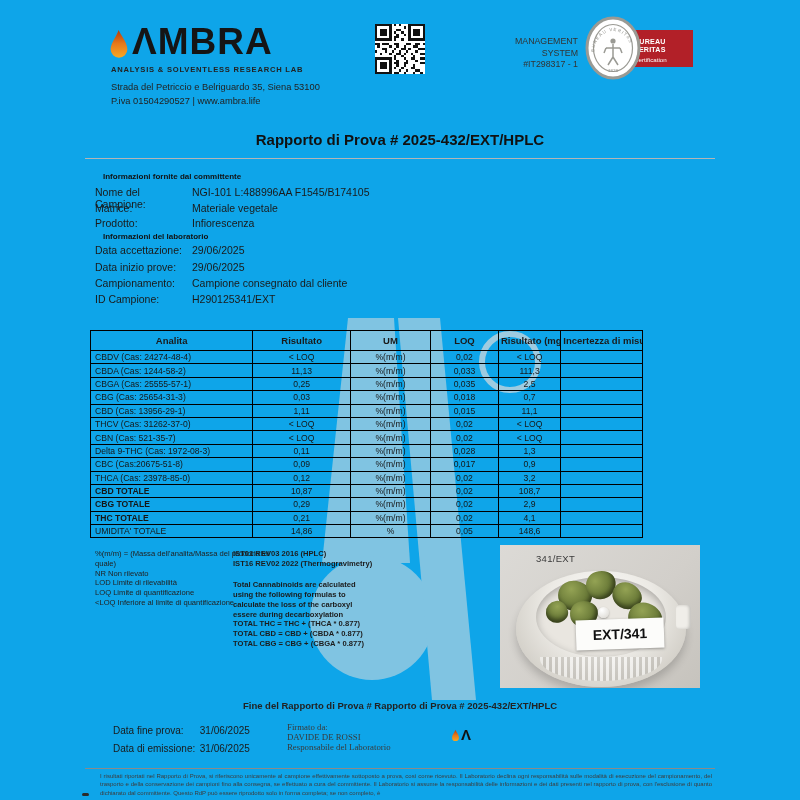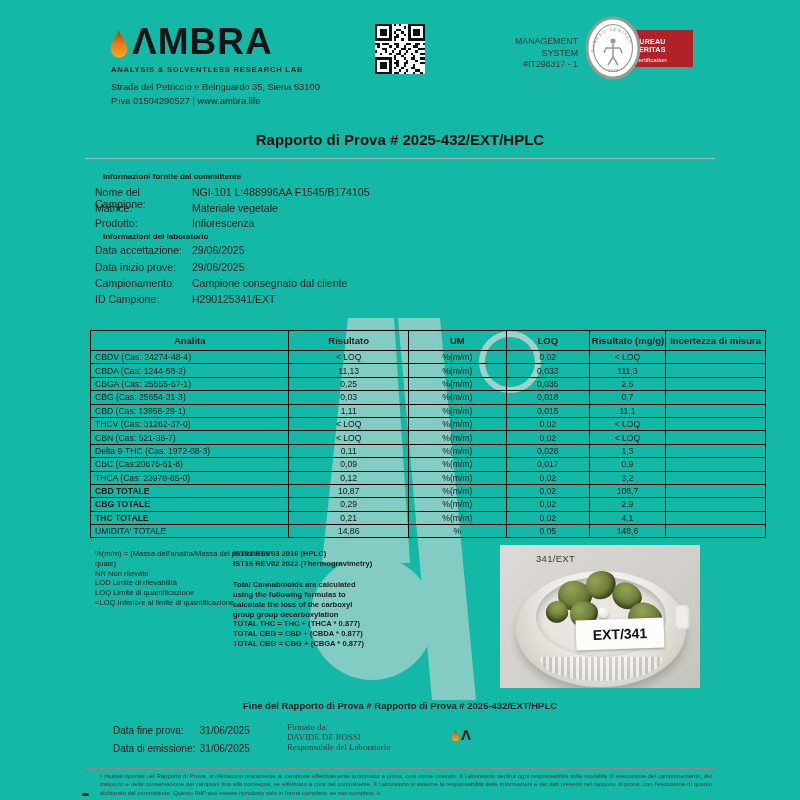--- a/index.html
+++ b/index.html
@@ -1,16 +1,16 @@
 <!DOCTYPE html>
 <html><head>
 <meta charset="utf-8">
 <style>
   html,body{margin:0;padding:0;background:#fff;}
-  .page{position:relative;width:800px;height:800px;background:#14b8a6;overflow:hidden;
+  .page{position:relative;width:800px;height:800px;background:#0ea5e9;overflow:hidden;
         font-family:"Liberation Sans",sans-serif;color:#1a1a1a;}
   
   .logo{position:absolute;left:108px;top:24px;display:flex;align-items:flex-start;}
   .logo svg{margin-top:4px;}
   .logo-text{font-size:37px;font-weight:bold;line-height:36px;letter-spacing:1px;color:#151515;margin-left:2px;}
   .tagline{position:absolute;left:111px;top:65px;font-size:7.6px;font-weight:bold;letter-spacing:0.78px;color:#222;}
   .address{position:absolute;left:111px;top:80px;font-size:9.3px;line-height:14px;color:#222;}
   .qr{position:absolute;left:374px;top:24px;width:52px;height:50px;}
   .mgmt{position:absolute;left:466px;top:36px;width:112px;text-align:right;font-size:8.8px;line-height:11.5px;color:#333;}
   .bv-banner{position:absolute;left:601px;top:30px;width:92px;height:37px;background:#b22028;z-index:1;}
@@ -21,21 +21,21 @@
   
   .report-title{position:absolute;left:0;top:131px;width:100%;text-align:center;
                 font-size:15px;font-weight:bold;color:#111;}
   .hr1{position:absolute;left:85px;top:158px;width:630px;height:1px;background:#b5b5b5;}
   
   .info{position:absolute;left:95px;top:170px;width:520px;font-size:10.5px;}
   .info .sec{position:absolute;left:0;font-size:8px;font-weight:bold;color:#111;margin-left:8px;}
   .info .row{position:absolute;left:0;display:flex;}
   .info .lbl{display:inline-block;width:97px;flex:none;}
   
-  .results{position:absolute;left:90px;top:330px;width:676px;border-collapse:collapse;table-layout:fixed;border-radius:7px;}
+  .results{position:absolute;left:90px;top:330px;width:553px;border-collapse:collapse;table-layout:fixed;border-radius:7px;}
   .results th,.results td{border:1px solid #000;background:transparent;overflow:hidden;white-space:nowrap;}
   .results th{height:19px;font-size:9.5px;font-weight:bold;padding:0 2px;text-align:center;}
   .results td{height:12.4px;font-size:8.6px;padding:0 4px;text-align:center;color:#161616;}
   .results td:first-child{text-align:left;}
   .results tr.total td:first-child{font-weight:bold;}
   
   .notes-l{position:absolute;left:95px;top:549px;width:176px;font-size:7.6px;line-height:9.8px;color:#222;}
   .notes-r{position:absolute;left:233px;top:549px;width:210px;font-size:7.6px;font-weight:bold;line-height:9.9px;color:#1c1c1c;}
   .notes-r .gap{height:11px;}
   
@@ -391,21 +391,21 @@
     <div>LOQ Limite di quantificazione</div>
     <div>&lt;LOQ Inferiore al limite di quantificazione</div>
   </div>
   <div class="notes-r">
     <div>IST01 REV03 2016 (HPLC)</div>
     <div>IST16 REV02 2022 (Thermogravimetry)</div>
     <div class="gap"></div>
     <div>Total Cannabinoids are calculated</div>
     <div>using the following formulas to</div>
     <div>calculate the loss of the carboxyl</div>
-    <div>group group decarboxylation</div>
+    <div>essere during decarboxylation</div>
     <div>TOTAL THC = THC + (THCA * 0.877)</div>
     <div>TOTAL CBD = CBD + (CBDA * 0.877)</div>
     <div>TOTAL CBG = CBG + (CBGA * 0.877)</div>
   </div>
 
   <div class="photo">
     <div class="photo-tag">341/EXT</div>
     <div class="jar-outer"></div>
     <div class="jar-ribs"></div>
     <div class="jar-inner"></div>

